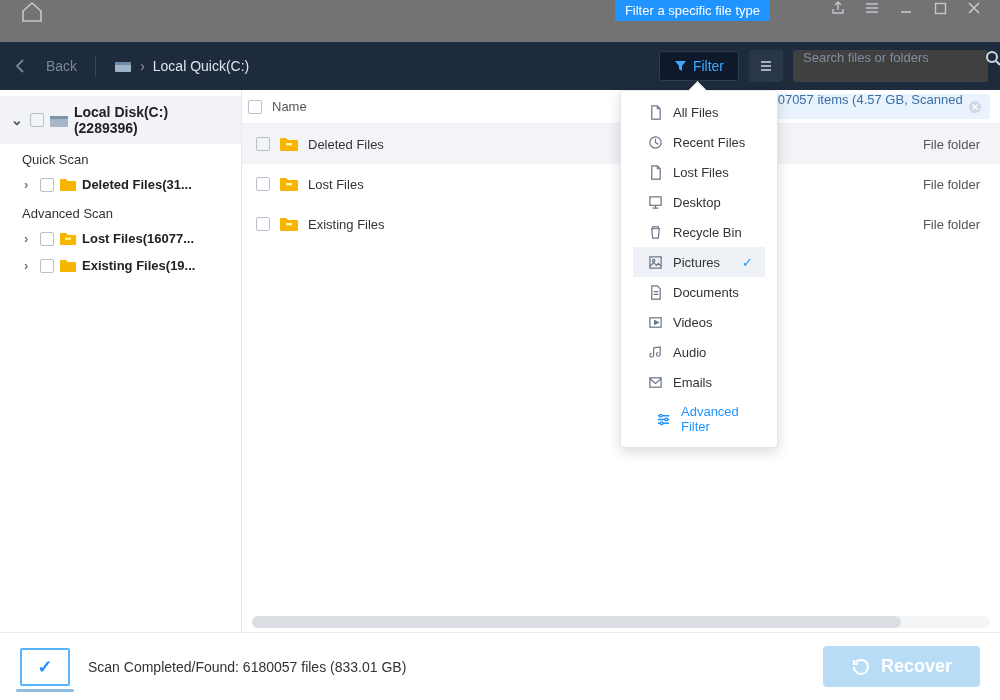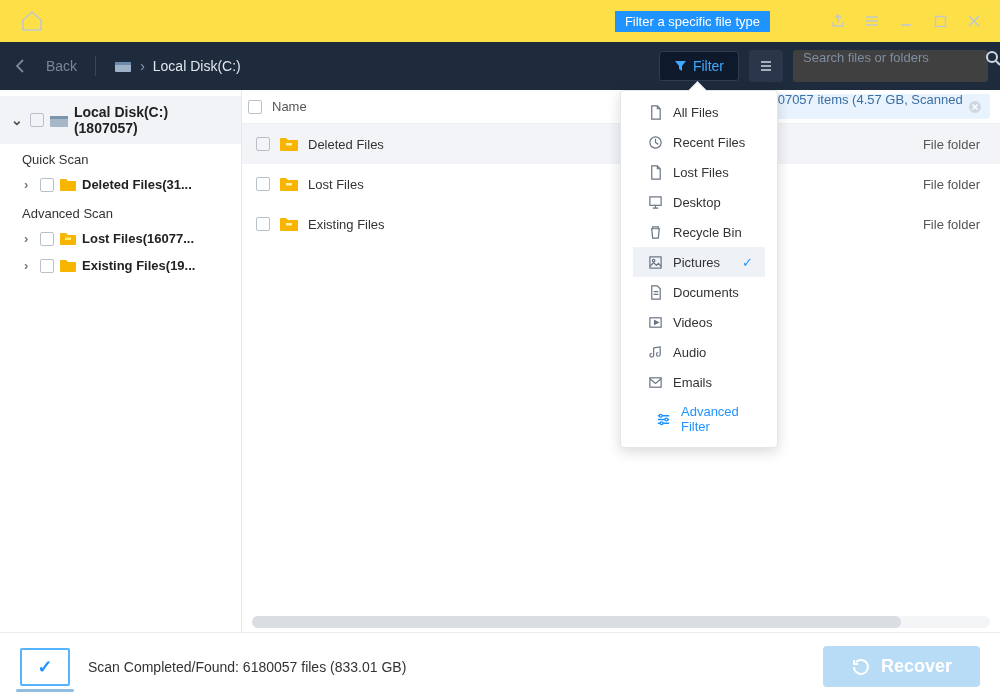--- a/index.html
+++ b/index.html
@@ -1,19 +1,19 @@
 <!DOCTYPE html>
 <html><head>
 <meta charset="utf-8">
 <style>
   * { margin: 0; padding: 0; box-sizing: border-box; font-family: "Segoe UI", Arial, sans-serif; }
   body { width: 1000px; height: 700px; background: #fff; overflow: hidden; position: relative; }
 
   
-  .titlebar { height: 42px; background: #fde047; display: flex; align-items: center; padding: 0 10px; }
+  .titlebar { height: 42px; background: #737373; display: flex; align-items: flex-start; padding: 0 10px; }
   .home-icon { width: 24px; height: 24px; margin-left: 10px; }
   .title-spacer { flex: 1; }
   .tooltip-badge { background: #1f93ff; color: #fff; font-size: 13px; padding: 3px 10px; border-radius: 0; margin-right: 60px; }
   .win-controls { display: flex; gap: 18px; align-items: center; margin-right: 8px; }
   .win-control { width: 16px; height: 16px; color: #c0c8d0; display: flex; align-items: center; justify-content: center; cursor: pointer; }
 
   
   .toolbar { height: 48px; background: #1e2b3c; display: flex; align-items: center; padding: 0 12px; gap: 10px; }
   .back-group { display: flex; align-items: center; gap: 16px; color: #7a8699; font-size: 14px; cursor: pointer; }
   .vr { width: 1px; height: 20px; background: #3a475a; margin: 0 8px; }
@@ -121,21 +121,21 @@
   </div>
   <div class="vr"></div>
   <div class="breadcrumb">
     <span class="drive-icon-small">
       <svg width="18" height="18" viewBox="0 0 18 18" fill="#cfd7e2">
           <rect x="1" y="5" width="16" height="10" rx="1" fill="#9fb3c8"></rect>
           <rect x="1" y="5" width="16" height="3" fill="#6b8aad"></rect>
         </svg>
     </span>
     <span style="color:#8fa0b5">›</span>
-    <span>Local Disk(C:)</span>
+    <span>Local Quick(C:)</span>
   </div>
   <div class="tb-spacer"></div>
   <div class="filter-btn">
     <svg width="13" height="13" viewBox="0 0 13 13" fill="#3fa9ff">
         <path d="M1 1h11L8 6v5l-3-2V6z"></path>
       </svg>
     <span>Filter</span>
   </div>
   <div class="view-btn">
     <svg width="16" height="16" viewBox="0 0 16 16" stroke="#cfd7e2" stroke-width="1.5">
@@ -158,21 +158,21 @@
   <div class="sidebar">
     <div class="tree-root">
       <span class="caret">⌄</span>
       <span class="chk"></span>
       <span>
           <svg width="18" height="15" viewBox="0 0 18 15">
             <rect x="0" y="3" width="18" height="11" rx="1" fill="#a8b7c8"></rect>
             <rect x="0" y="3" width="18" height="3" fill="#7d94ad"></rect>
           </svg>
         </span>
-      <span style="overflow:hidden;text-overflow:ellipsis">Local Disk(C:)(1807057)</span>
+      <span style="overflow:hidden;text-overflow:ellipsis">Local Disk(C:)(2289396)</span>
     </div>
 
     <div class="tree-section">Quick Scan</div>
     <div class="tree-item">
       <span class="caret-r">›</span>
       <span class="chk"></span>
       <span class="folder-icon">
           <svg width="16" height="13" viewBox="0 0 16 13">
             <path d="M0 2a1 1 0 011-1h5l2 2h7a1 1 0 011 1v8a1 1 0 01-1 1H1a1 1 0 01-1-1z" fill="#f7b500"></path>
           </svg>

